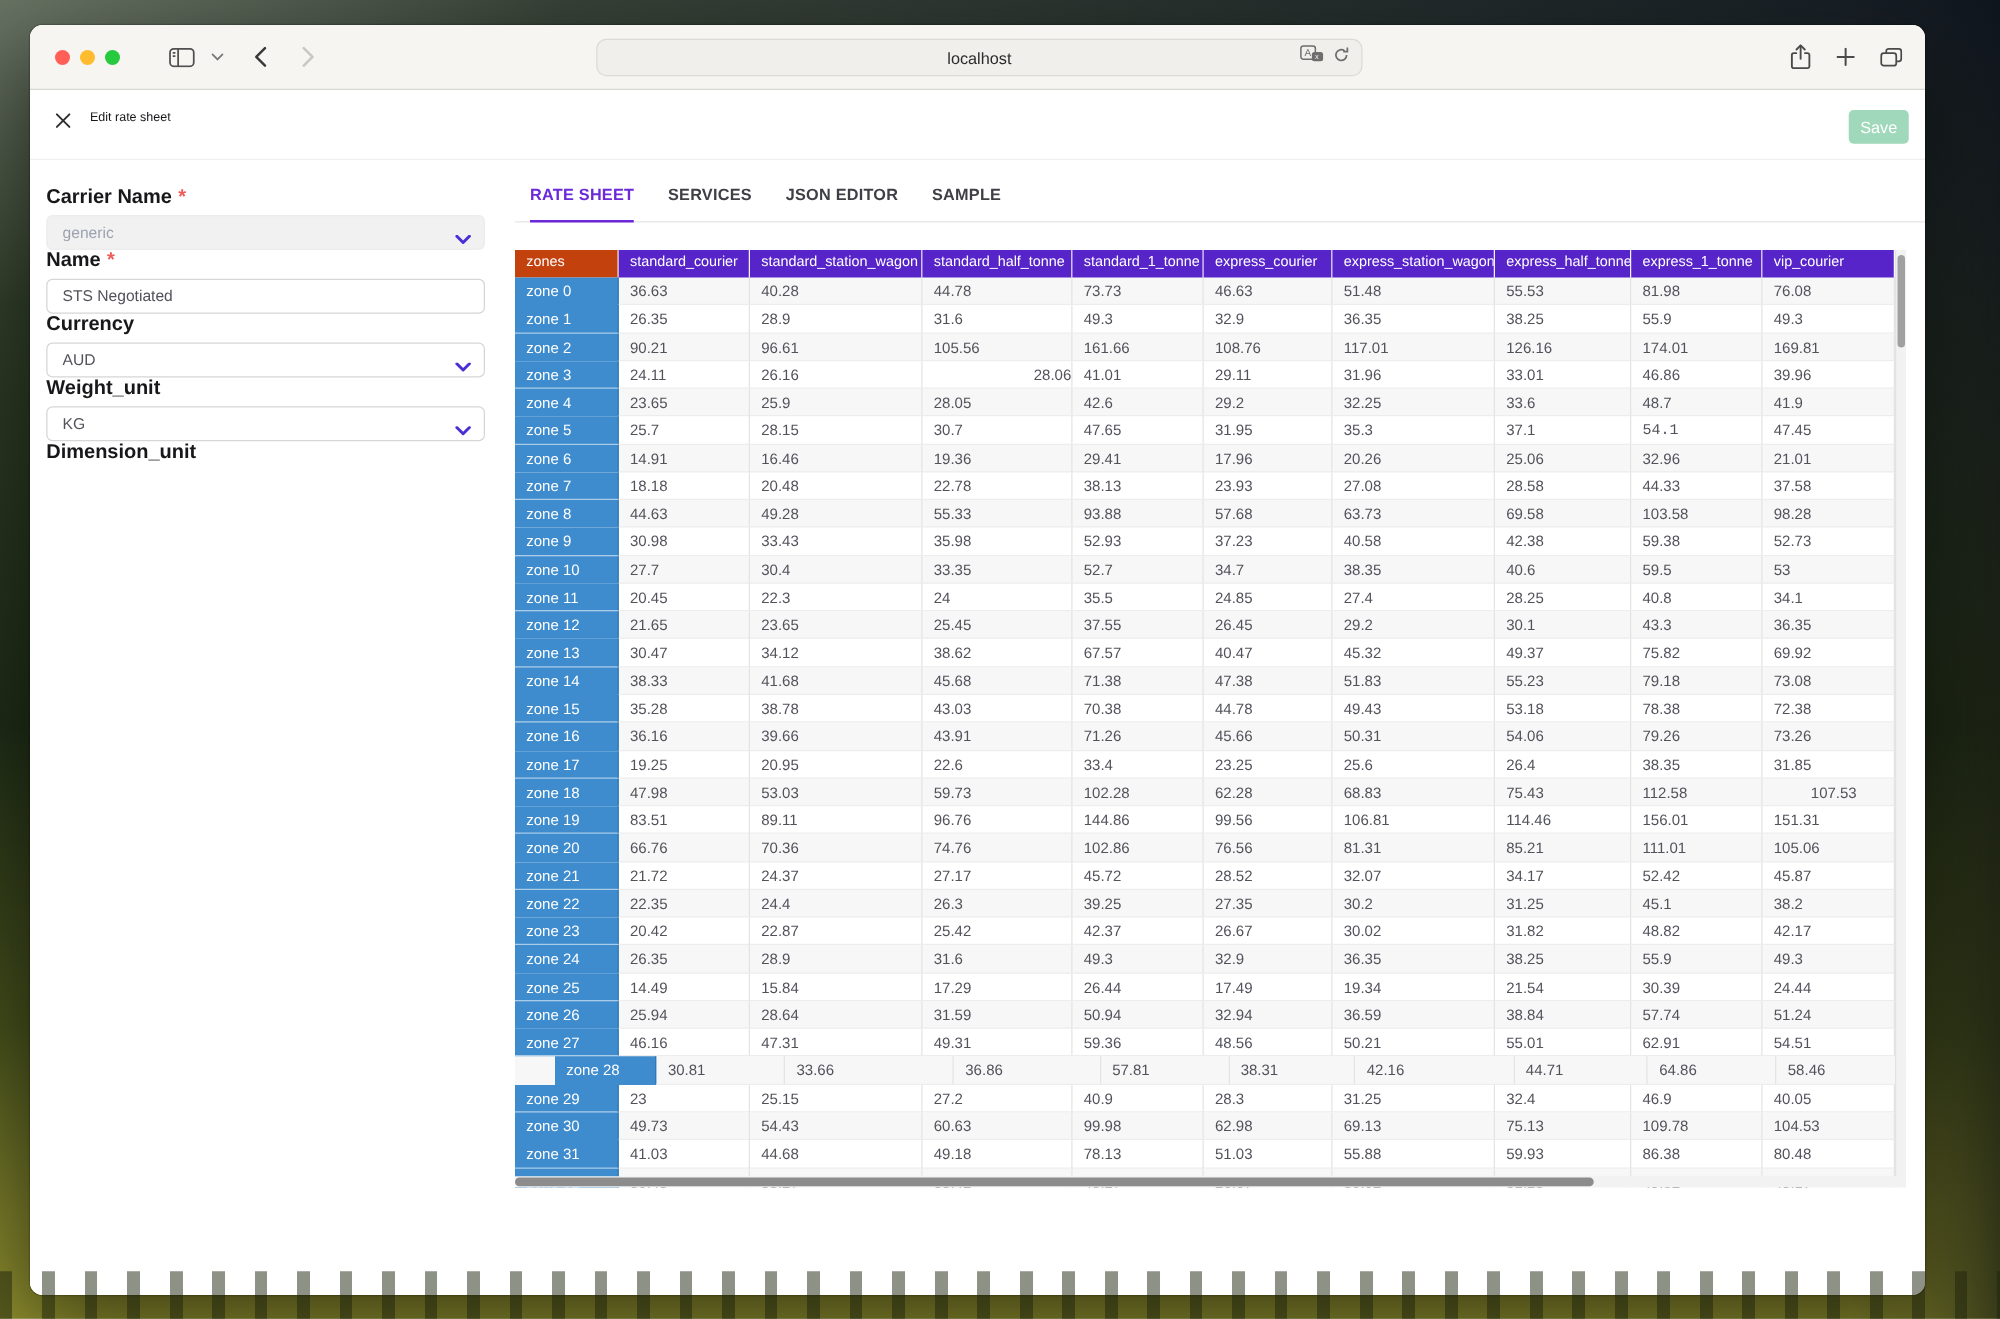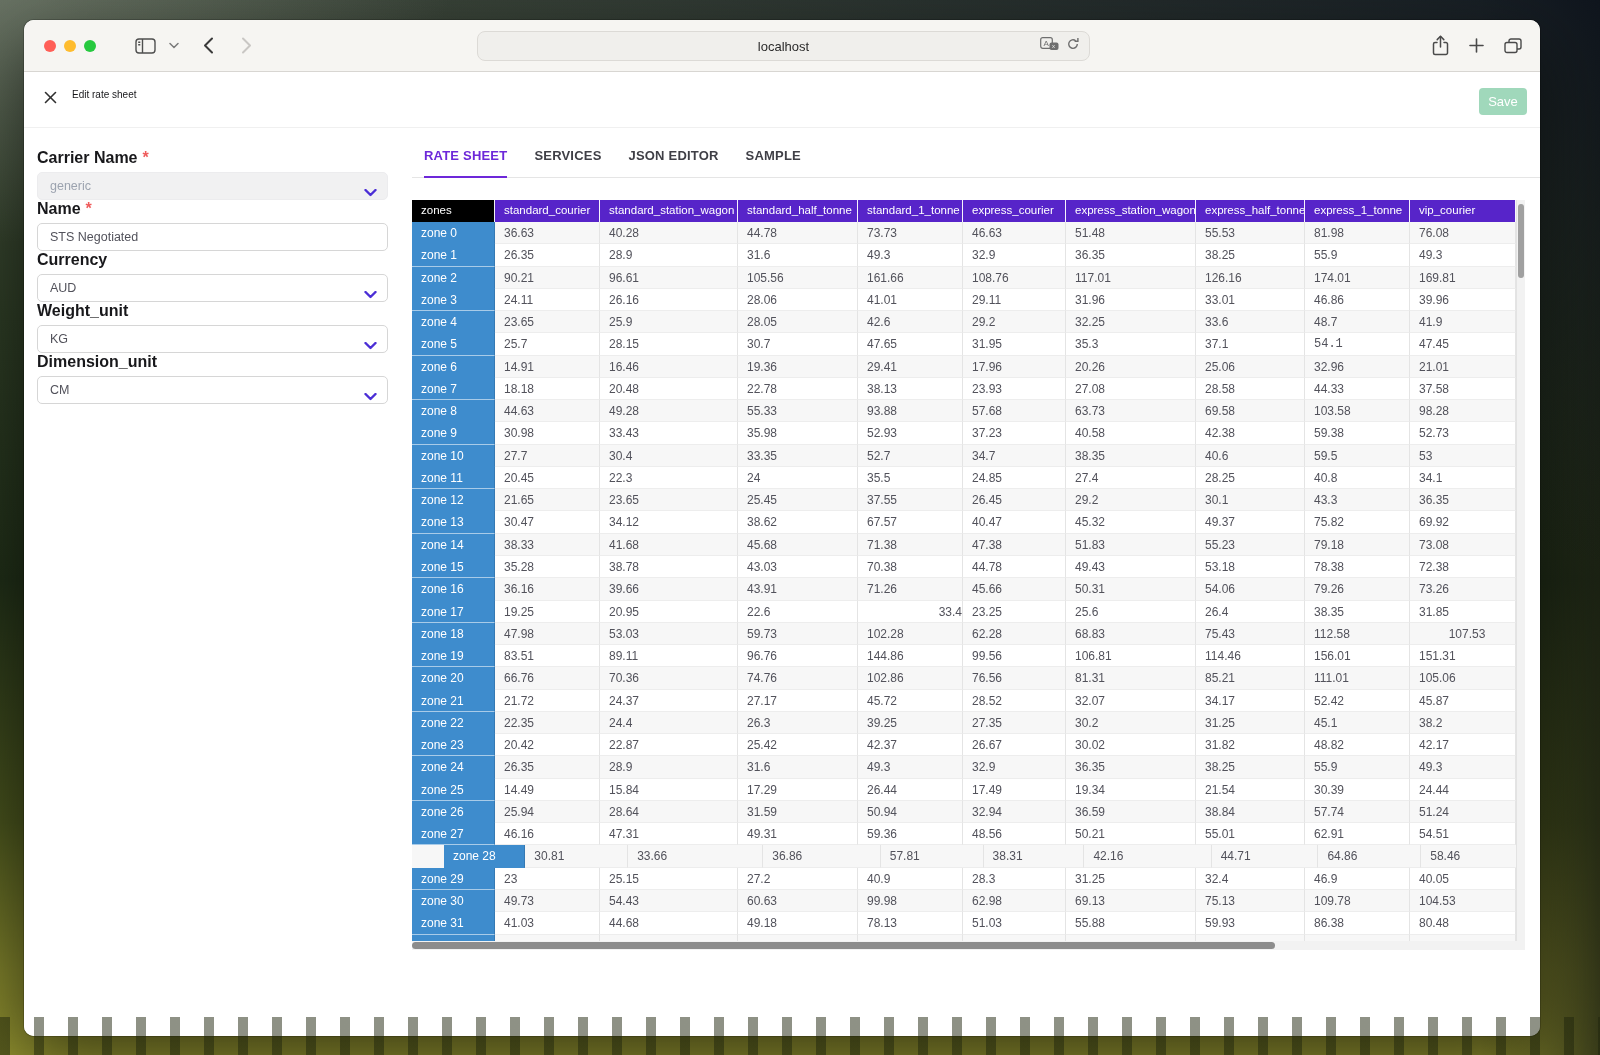--- a/index.html
+++ b/index.html
@@ -68,21 +68,21 @@
   .tab { position:relative; padding-top:8px; font-size:13px; font-weight:700; letter-spacing:.2px;
     color:#3f3f46; white-space:nowrap; cursor:pointer; }
   .tab.active { color:#6d28d9; }
   .tab.active::after { content:""; position:absolute; left:0; right:0; bottom:-1px; height:2px; background:#6d28d9; }
 
   
   .table { position:absolute; left:388px; top:128px; width:1113px; height:750px; overflow:hidden; background:#fff; }
   .thead { display:flex; height:22px; }
   .th { height:22px; background:#5724c9; color:#fff; font-size:11.5px; line-height:21px;
     padding-left:9px; border-right:1px solid rgba(255,255,255,.95); white-space:nowrap; overflow:hidden; }
-  .th.zones { background:#000000; }
+  .th.zones { background:#c2410c; }
   .trow { display:flex; height:22.28px; background:#ffffff; }
   .trow.even { background:#f7f7f7; }
   .td { height:22.28px; font-size:12px; color:#52525b; line-height:22.28px; padding-left:9px;
     border-right:1px solid #e4e4e4; border-bottom:1px solid #ededed; white-space:nowrap; overflow:hidden; }
   .td.zone { background:#3e8ccd; color:#fff; font-size:12px; border-right:1px solid #3579b3; border-bottom:1px solid transparent; }
   .trow.pair-end .td.zone { border-bottom:1px solid rgba(255,255,255,.55); }
 
   .vscroll { position:absolute; right:0; top:0; bottom:9px; width:9px; background:#f2f2f2; border-left:1px solid #e3e3e3; }
   .vthumb { position:absolute; left:1px; top:4px; width:6px; height:74px; background:#a0a0a0; border-radius:3.5px; }
   .hscroll { position:absolute; left:0; right:0; bottom:0; height:9px; background:#f2f2f2; }
@@ -207,26 +207,20 @@
             <div class="flabel"><span>Weight_unit</span></div>
             <div class="control">
               <span class="cval">KG</span>
               <span class="sel-chev"><svg width="13" height="8" viewBox="0 0 13 8" fill="none">
                   <path d="M1.5 1 L6.5 6 L11.5 1" stroke="#4b2ed6" stroke-width="2.4" stroke-linecap="round" stroke-linejoin="round"></path>
                 </svg></span>
             </div>
           </div>
           <div class="field">
             <div class="flabel"><span>Dimension_unit</span></div>
-            <div class="control">
-              <span class="cval">CM</span>
-              <span class="sel-chev"><svg width="13" height="8" viewBox="0 0 13 8" fill="none">
-                  <path d="M1.5 1 L6.5 6 L11.5 1" stroke="#4b2ed6" stroke-width="2.4" stroke-linecap="round" stroke-linejoin="round"></path>
-                </svg></span>
-            </div>
           </div>
         </div>
 
       <div class="tabbar" id="tabbar">
           <div class="tab active">RATE SHEET</div>
           <div class="tab">SERVICES</div>
           <div class="tab">JSON EDITOR</div>
           <div class="tab">SAMPLE</div>
         </div>
 
@@ -277,21 +271,21 @@
               <div class="td" style="width: 103px;">108.76</div>
               <div class="td" style="width: 130px;">117.01</div>
               <div class="td" style="width: 109px;">126.16</div>
               <div class="td" style="width: 105px;">174.01</div>
               <div class="td" style="width: 106px;">169.81</div>
             </div>
             <div class="trow pair-end">
               <div class="td zone" style="width: 83px;">zone 3</div>
               <div class="td" style="width: 105px;">24.11</div>
               <div class="td" style="width: 138px;">26.16</div>
-              <div class="td" style="width: 120px;">28.06</div>
+              <div class="td" style="width: 120px; text-align: right;">28.06</div>
               <div class="td" style="width: 105px;">41.01</div>
               <div class="td" style="width: 103px;">29.11</div>
               <div class="td" style="width: 130px;">31.96</div>
               <div class="td" style="width: 109px;">33.01</div>
               <div class="td" style="width: 105px;">46.86</div>
               <div class="td" style="width: 106px;">39.96</div>
             </div>
             <div class="trow even">
               <div class="td zone" style="width: 83px;">zone 4</div>
               <div class="td" style="width: 105px;">23.65</div>
@@ -446,21 +440,21 @@
               <div class="td" style="width: 130px;">50.31</div>
               <div class="td" style="width: 109px;">54.06</div>
               <div class="td" style="width: 105px;">79.26</div>
               <div class="td" style="width: 106px;">73.26</div>
             </div>
             <div class="trow pair-end">
               <div class="td zone" style="width: 83px;">zone 17</div>
               <div class="td" style="width: 105px;">19.25</div>
               <div class="td" style="width: 138px;">20.95</div>
               <div class="td" style="width: 120px;">22.6</div>
-              <div class="td" style="width: 105px; text-align: right;">33.4</div>
+              <div class="td" style="width: 105px;">33.4</div>
               <div class="td" style="width: 103px;">23.25</div>
               <div class="td" style="width: 130px;">25.6</div>
               <div class="td" style="width: 109px;">26.4</div>
               <div class="td" style="width: 105px;">38.35</div>
               <div class="td" style="width: 106px;">31.85</div>
             </div>
             <div class="trow even">
               <div class="td zone" style="width: 83px;">zone 18</div>
               <div class="td" style="width: 105px;">47.98</div>
               <div class="td" style="width: 138px;">53.03</div>

